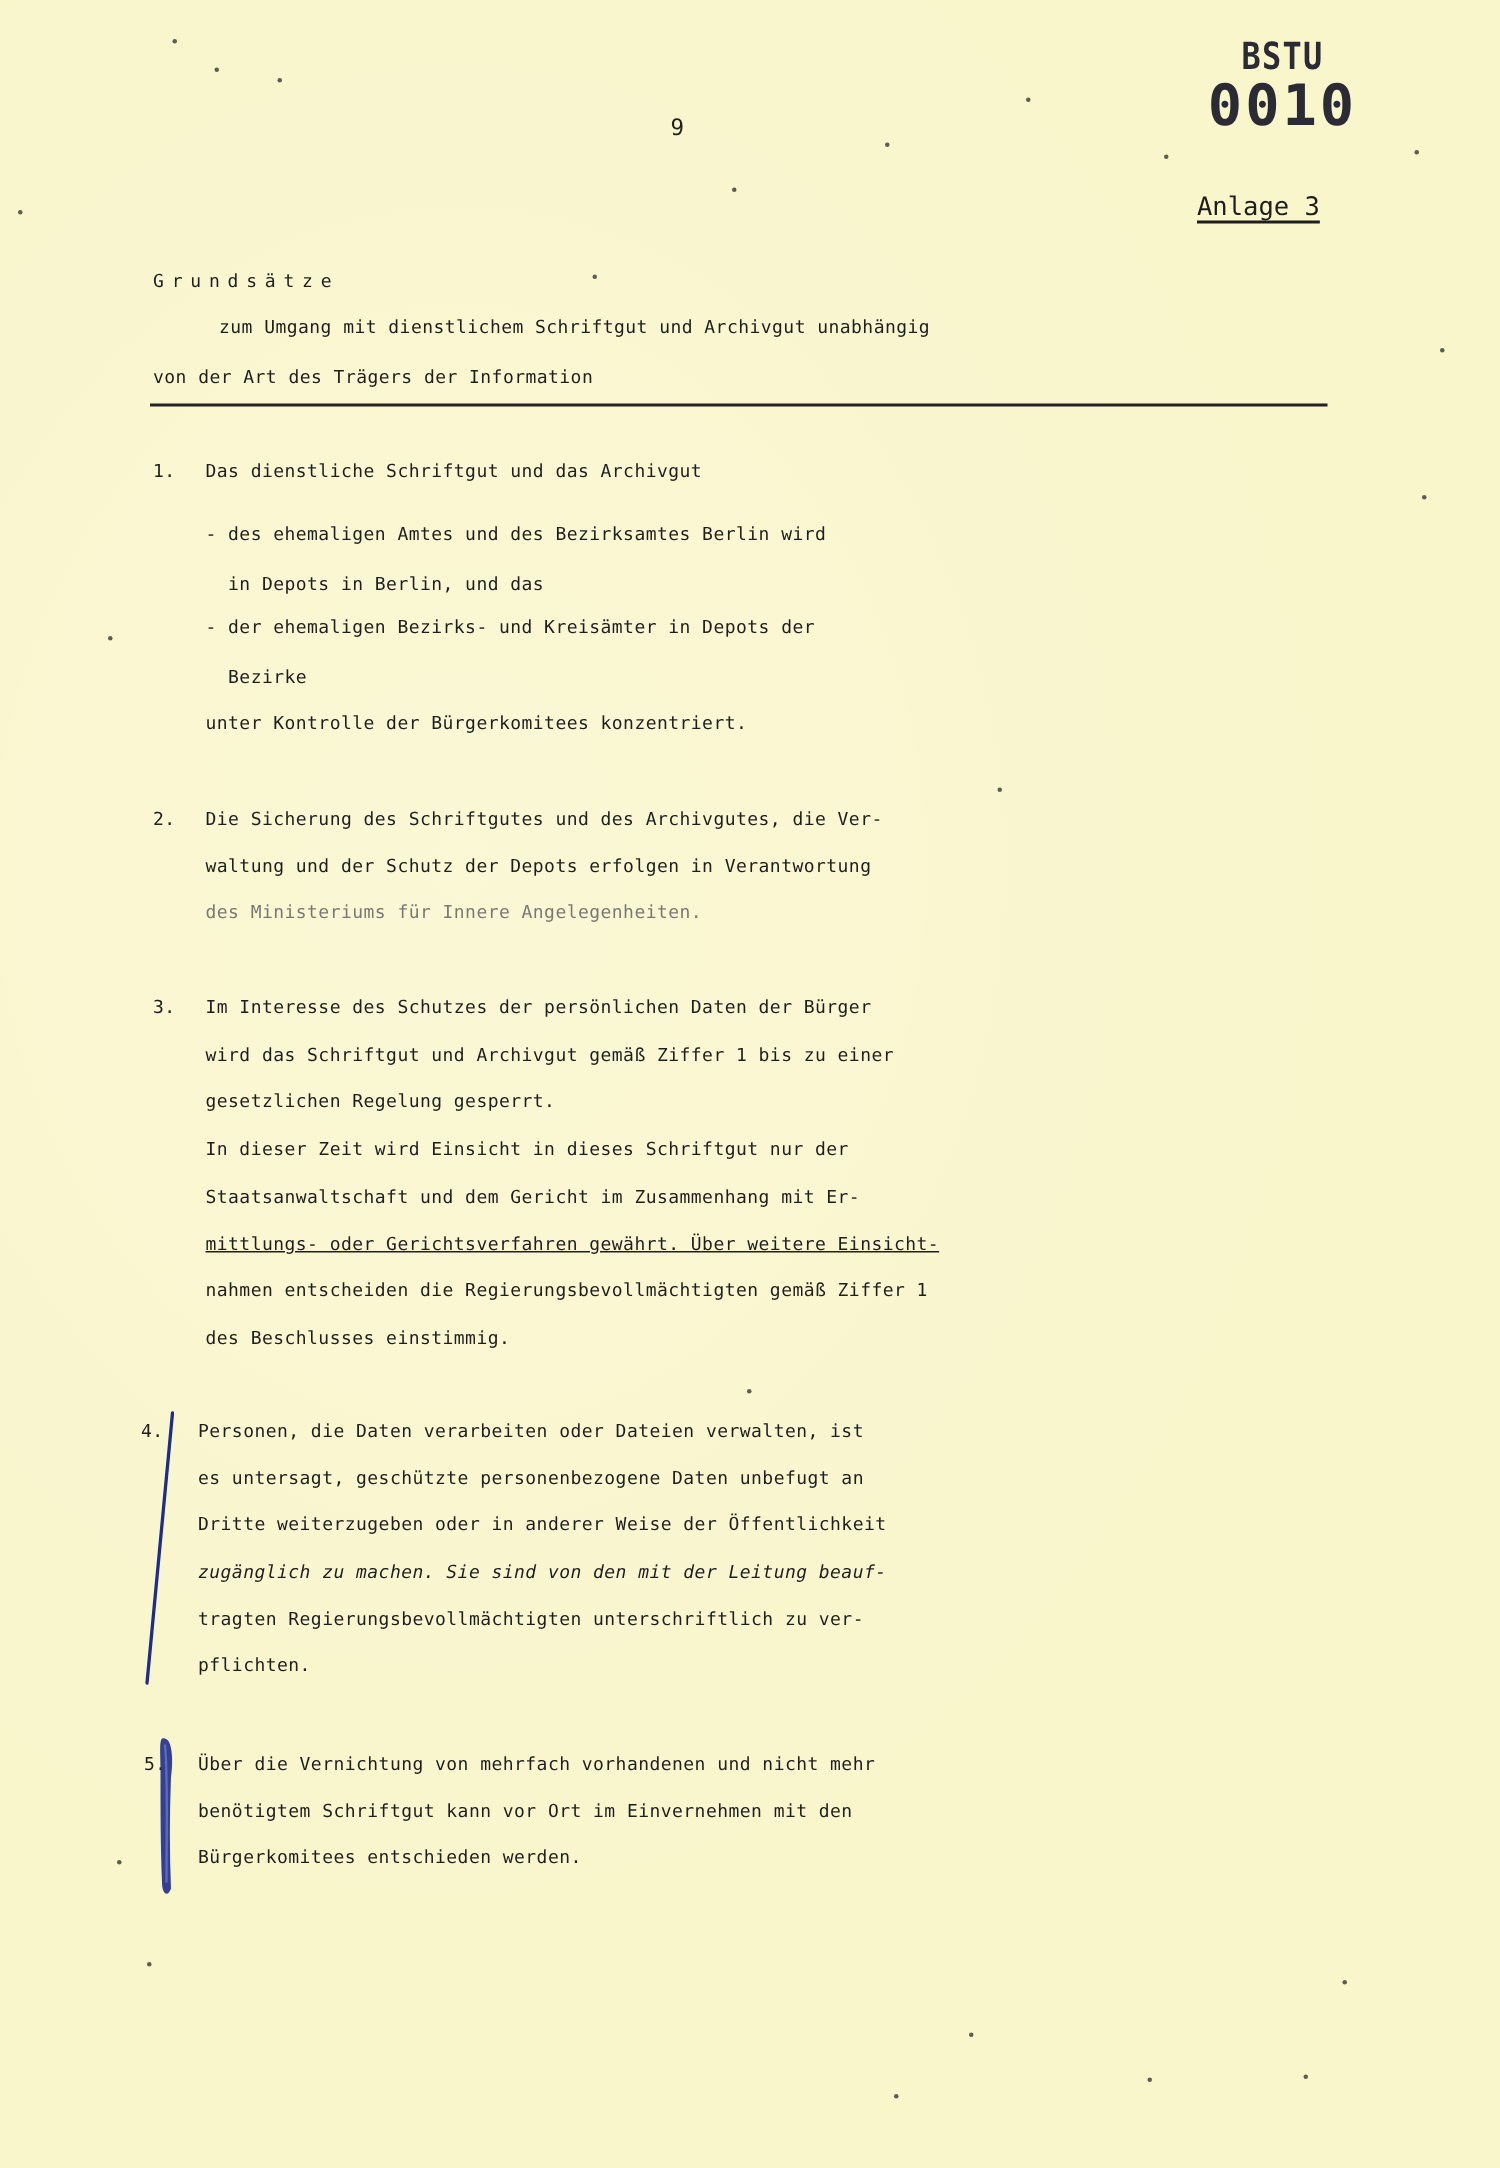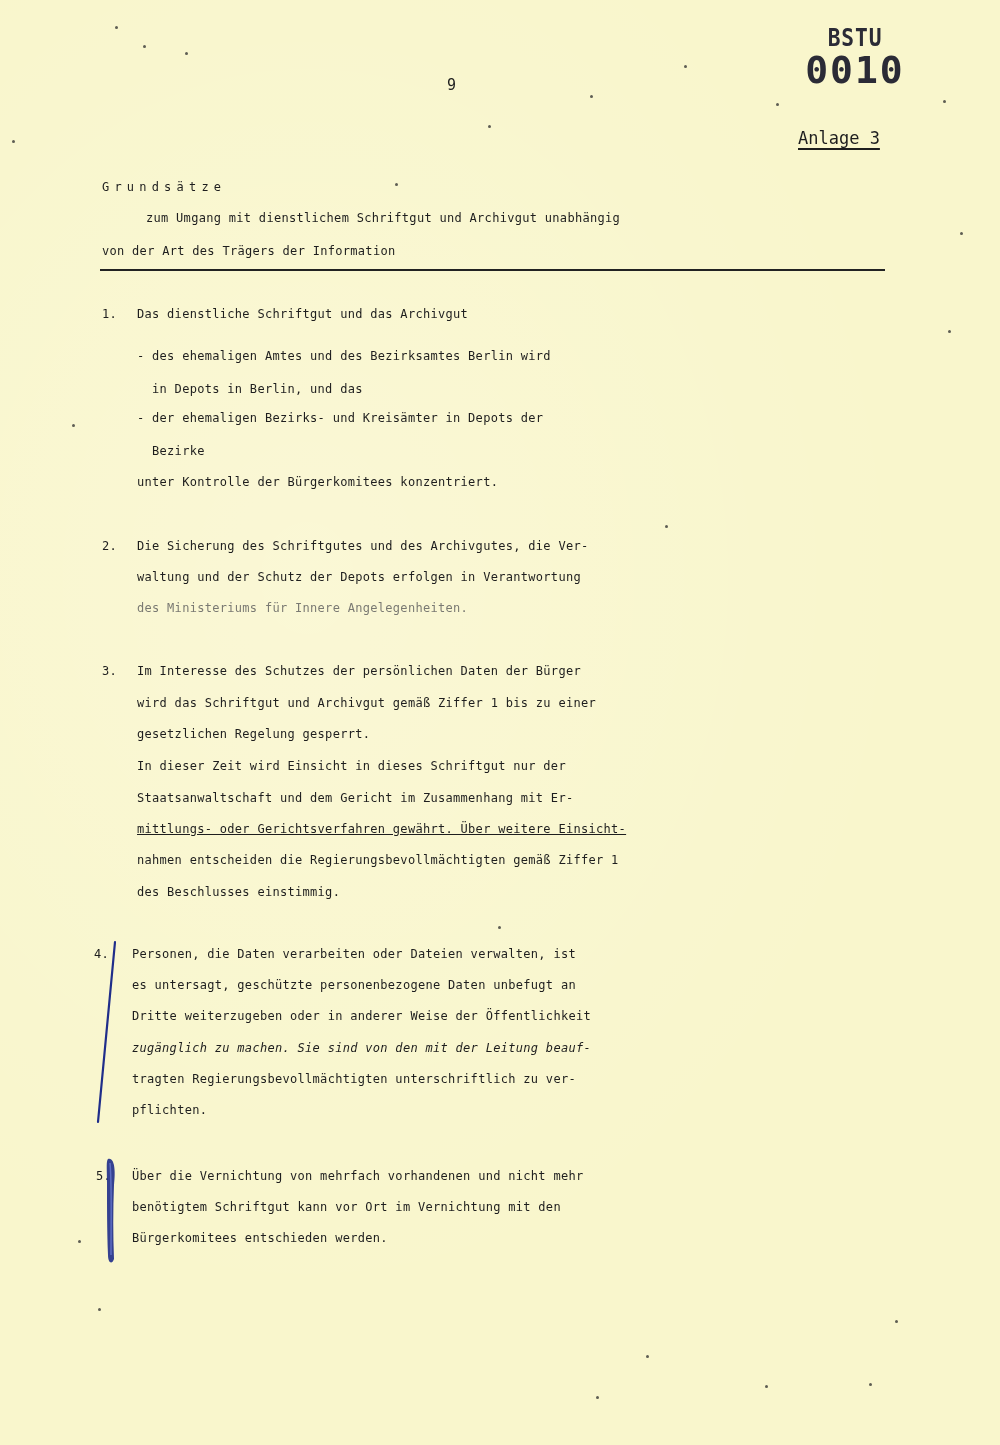--- a/index.html
+++ b/index.html
@@ -150,21 +150,21 @@
   <div class="line" style="left:94px; top:944px;">4.</div>
   <div class="line" style="left:132px; top:944px;">Personen, die Daten verarbeiten oder Dateien verwalten, ist</div>
   <div class="line" style="left:132px; top:975px;">es untersagt, geschützte personenbezogene Daten unbefugt an</div>
   <div class="line" style="left:132px; top:1006px;">Dritte weiterzugeben oder in anderer Weise der Öffentlichkeit</div>
   <div class="line" style="left:132px; top:1038px;font-style:italic;">zugänglich zu machen. Sie sind von den mit der Leitung beauf-</div>
   <div class="line" style="left:132px; top:1069px;">tragten Regierungsbevollmächtigten unterschriftlich zu ver-</div>
   <div class="line" style="left:132px; top:1100px;text-align:center;">pflichten.</div>
 
   <div class="line" style="left:96px; top:1166px;">5.</div>
   <div class="line" style="left:132px; top:1166px;">Über die Vernichtung von mehrfach vorhandenen und nicht mehr</div>
-  <div class="line" style="left:132px; top:1197px;">benötigtem Schriftgut kann vor Ort im Vernichtung mit den</div>
+  <div class="line" style="left:132px; top:1197px;">benötigtem Schriftgut kann vor Ort im Einvernehmen mit den</div>
   <div class="line" style="left:132px; top:1228px;">Bürgerkomitees entschieden werden.</div>
 
   <svg class="pen4" viewBox="0 0 20 185">
     <path d="M19 2 L2 182" stroke="#1f2d8a" stroke-width="2.2" fill="none" stroke-linecap="round"></path>
   </svg>
   <svg class="pen5" viewBox="0 0 22 112">
     <path d="M8 4 C14 2 16 14 14 30 C13 55 13 80 14 104 C12 110 8 108 8 100 C7 75 7 50 7 28 C7 14 6 6 8 4 Z" fill="#1f2d8a" opacity="0.9"></path>
     <path d="M10 8 C12 30 11 70 11 100" stroke="#6d7fd6" stroke-width="1.5" fill="none" opacity="0.7"></path>
   </svg>
 

